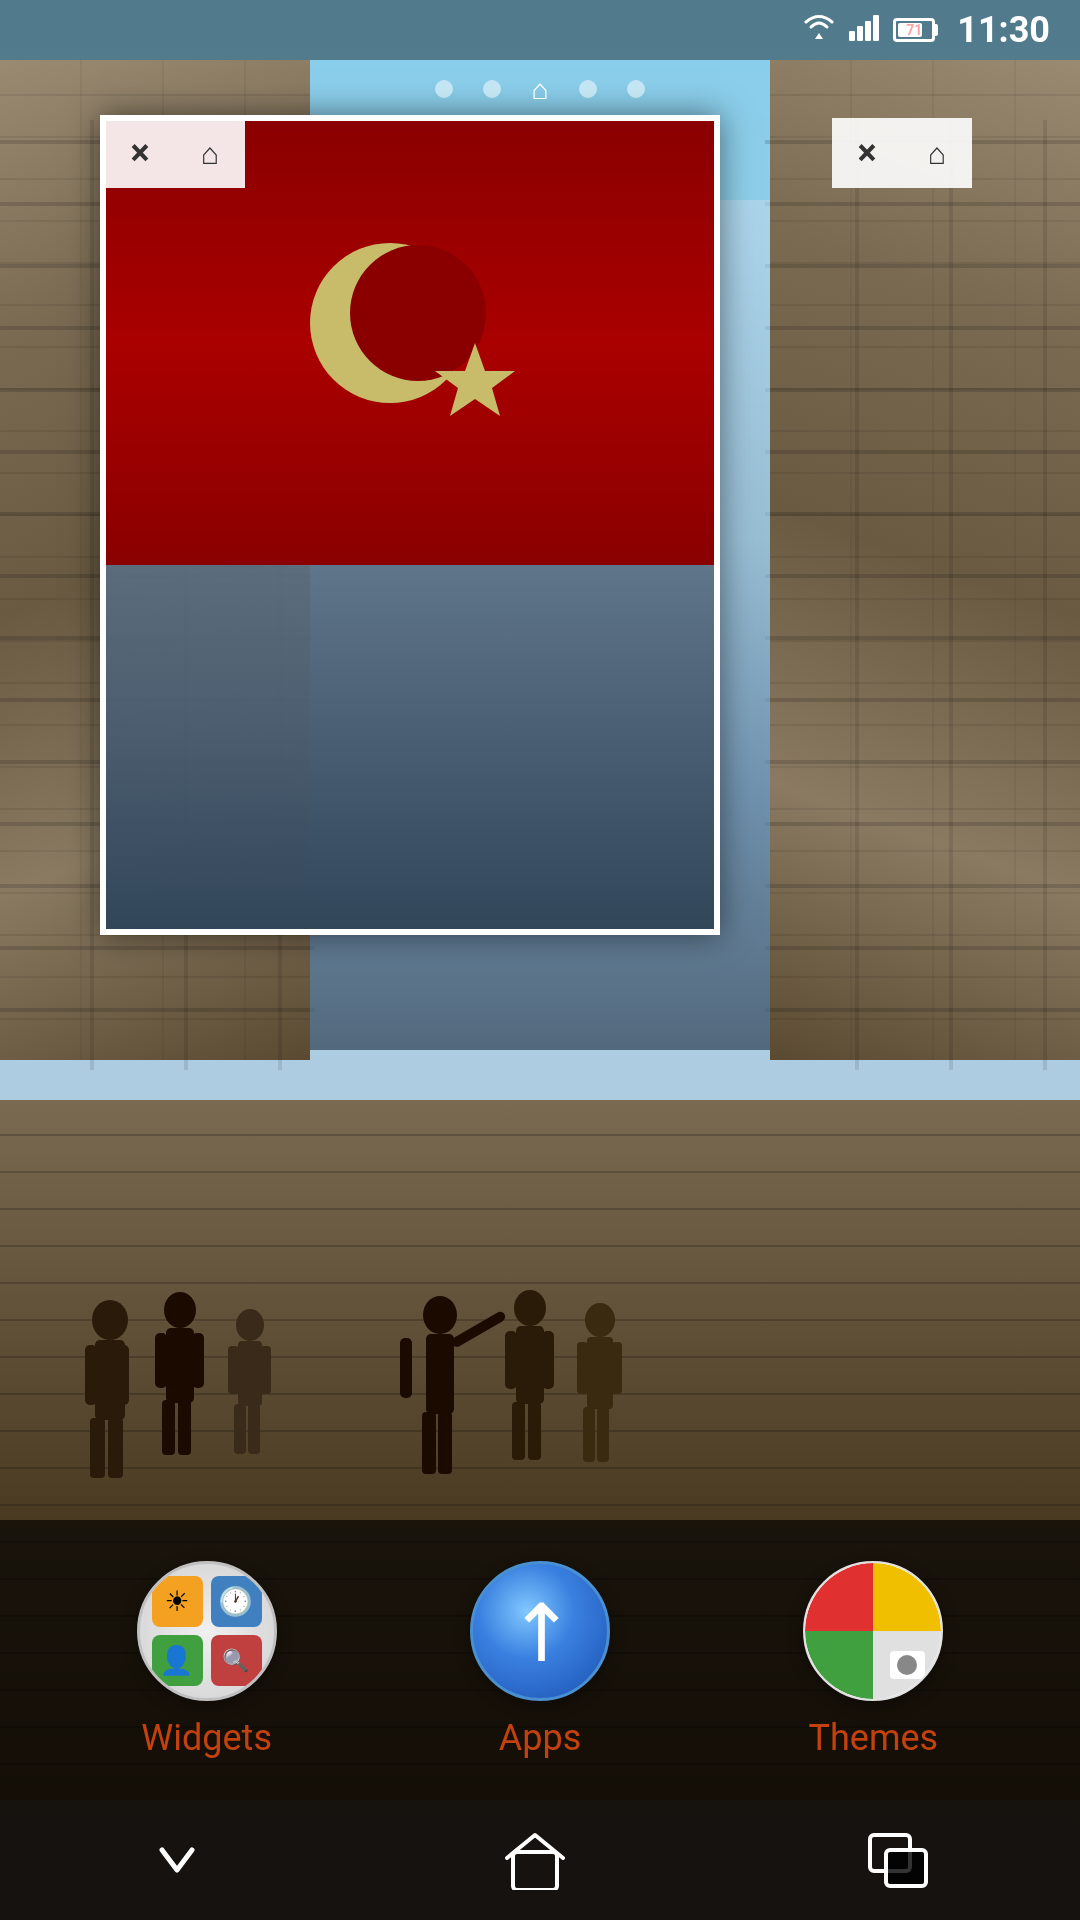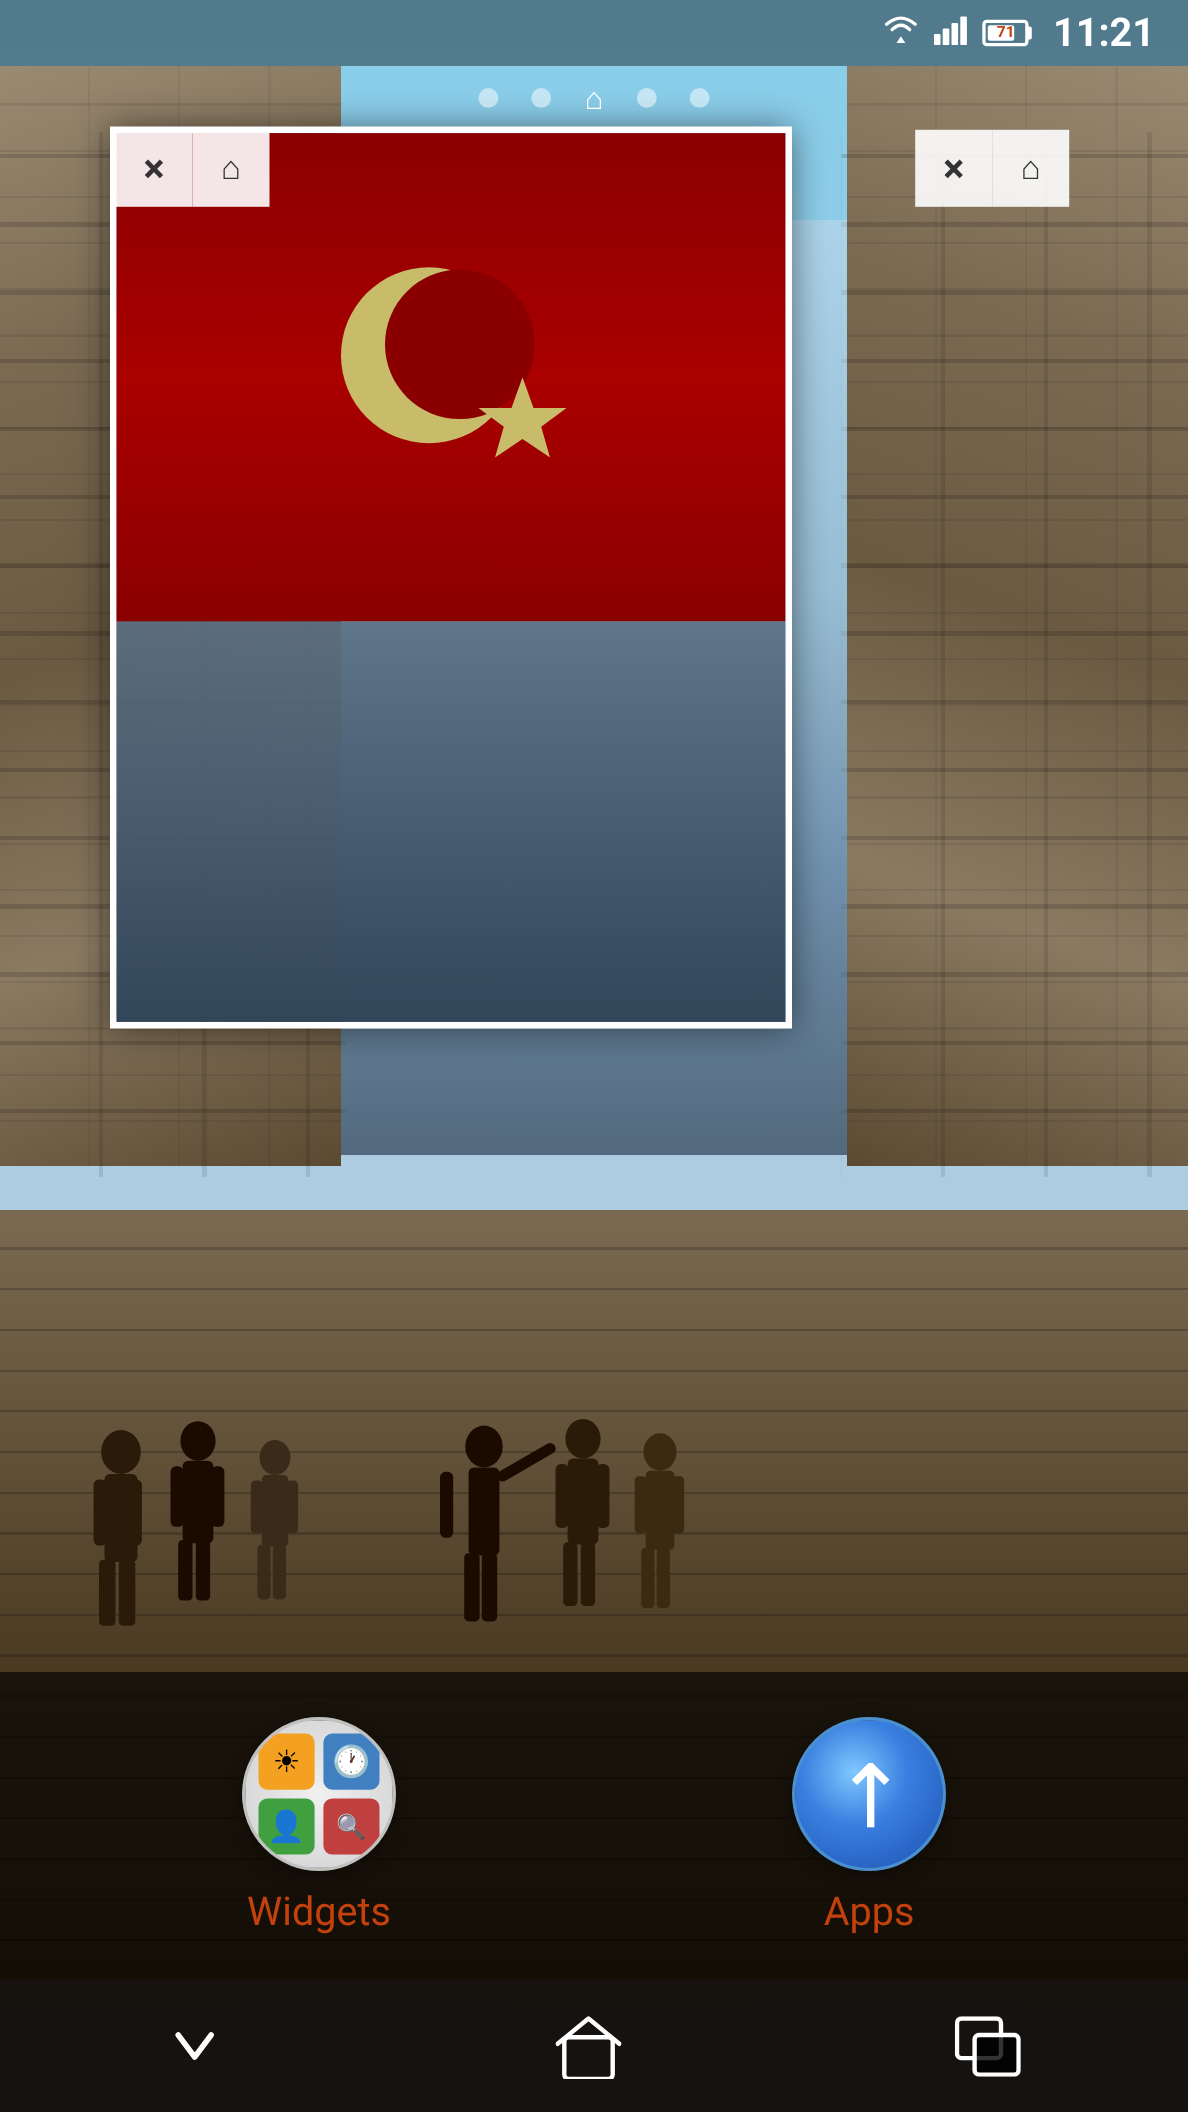--- a/index.html
+++ b/index.html
@@ -472,23 +472,23 @@
       <svg width="32" height="28" viewBox="0 0 32 28" fill="white">
         <rect x="0" y="18" width="6" height="10" rx="1" fill="white"></rect>
         <rect x="8" y="13" width="6" height="15" rx="1" fill="white"></rect>
         <rect x="16" y="8" width="6" height="20" rx="1" fill="white"></rect>
         <rect x="24" y="2" width="6" height="26" rx="1" fill="white"></rect>
       </svg>
     </span>
     <span style="border:3px solid white;border-radius:4px;width:42px;height:24px;display:inline-flex;align-items:center;padding:2px;position:relative;">
       <span style="background:white;height:100%;width:75%;display:block;border-radius:2px;"></span>
       <span style="position:absolute;right:-6px;top:50%;transform:translateY(-50%);background:white;width:4px;height:12px;border-radius:0 2px 2px 0;"></span>
-      <span style="position:absolute;left:50%;top:50%;transform:translate(-50%,-50%);color:#c2410c;font-size:14px;font-weight:bold;">71</span>
+      <span style="position:absolute;left:50%;top:50%;transform:translate(-50%,-50%);color:#fca5a5;font-size:14px;font-weight:bold;">71</span>
     </span>
-    <span class="status-time">11:21</span>
+    <span class="status-time">11:30</span>
   </div>
 </div>
 
 <div id="page-dots">
   <div class="dot"></div>
   <div class="dot"></div>
   <div class="dot home-dot">
     <span class="home-icon-dot">⌂</span>
   </div>
   <div class="dot"></div>
@@ -539,20 +539,35 @@
   </div>
 
   <div class="dock-item">
     <div class="dock-icon icon-apps">
       <span class="arrow-icon">↗</span>
     </div>
     <span class="dock-label">Apps</span>
   </div>
 
 
+  <div class="dock-item">
+    <div class="dock-icon icon-themes">
+      <div class="themes-grid">
+        <div class="tg1"></div>
+        <div class="tg2"></div>
+        <div class="tg3"></div>
+        <div class="tg4">
+          <div class="themes-camera">
+            <div class="themes-camera-lens"></div>
+          </div>
+        </div>
+      </div>
+    </div>
+    <span class="dock-label">Themes</span>
+  </div>
 
 </div>
 
 <div id="nav-bar">
   <div class="nav-btn">
     <svg width="50" height="50" viewBox="0 0 50 50">
       <polyline points="10,15 25,35 40,15" stroke="white" stroke-width="5" fill="none" stroke-linecap="round" stroke-linejoin="round"></polyline>
     </svg>
   </div>
   <div class="nav-btn">

